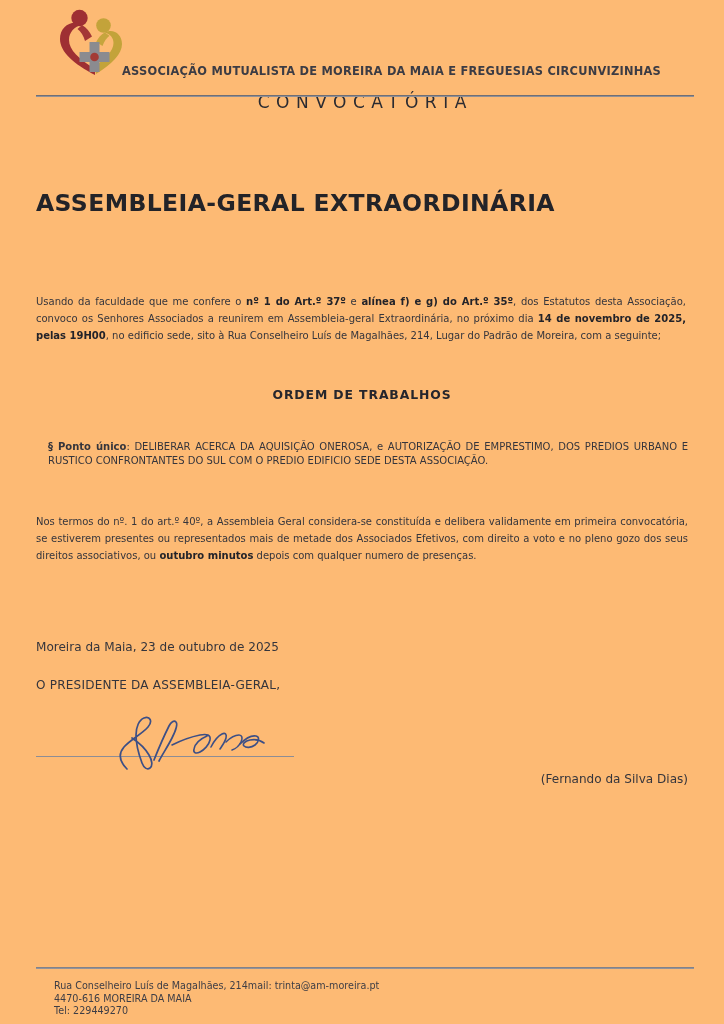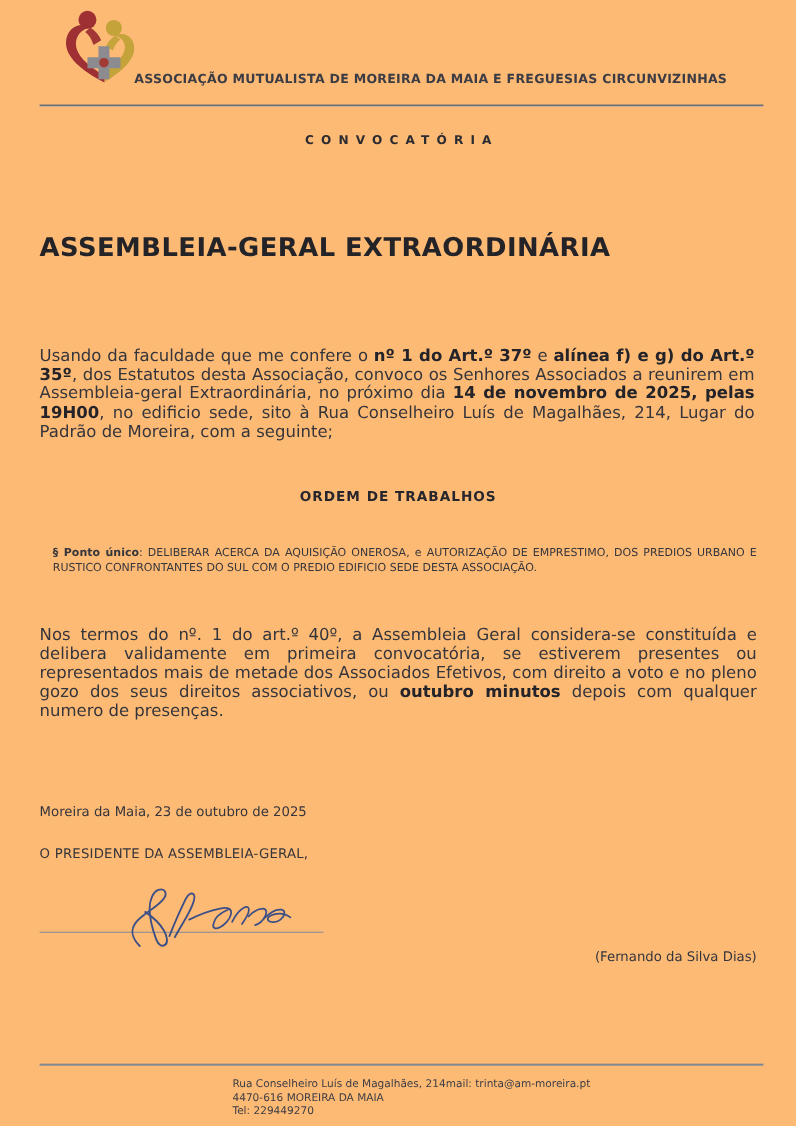--- a/index.html
+++ b/index.html
@@ -53,40 +53,39 @@
     position: absolute;
     left: 36px;
     right: 30px;
     top: 95px;
     height: 2px;
     background: linear-gradient(to bottom, #6f6f76 0%, #6f6f76 55%, #b9b9bf 100%);
   }
 
   
   .convocatoria {
-    margin-top: 29px;
     text-align: center;
-    font-size: 11px;
-    font-weight: 700;
+    font-size: 17px;
+    font-weight: 400;
     letter-spacing: 6.5px;
     color: #2b2b31;
     text-indent: 6.5px;
   }
   .main-title {
     margin-top: 77px;
     text-align: left;
     font-size: 23.5px;
     font-weight: 700;
     letter-spacing: 0.4px;
     color: #232328;
   }
 
   
   .body-block {
-    font-size: 15px;
+    font-size: 10px;
     line-height: 17.2px;
     text-align: justify;
     color: #35353c;
   }
   .p-intro { margin-top: 76px; padding-right: 2px; }
   .section-heading {
     margin-top: 42px;
     text-align: center;
     font-size: 12.4px;
     font-weight: 700;
@@ -152,21 +151,21 @@
     bottom: 55px;
     height: 1.6px;
     background: linear-gradient(to bottom, #7a7a81 0%, #9b9ba2 100%);
   }
   .footer {
     position: absolute;
     left: 54px;
     right: 30px;
     bottom: 6px;
     display: flex;
-    justify-content: center;
+    justify-content: flex-start;
     align-items: flex-start;
   }
   .footer-left {
     font-size: 9.6px;
     line-height: 12.6px;
     color: #3d3d45;
   }
   .footer-right {
     font-size: 9.6px;
     line-height: 12.6px;

